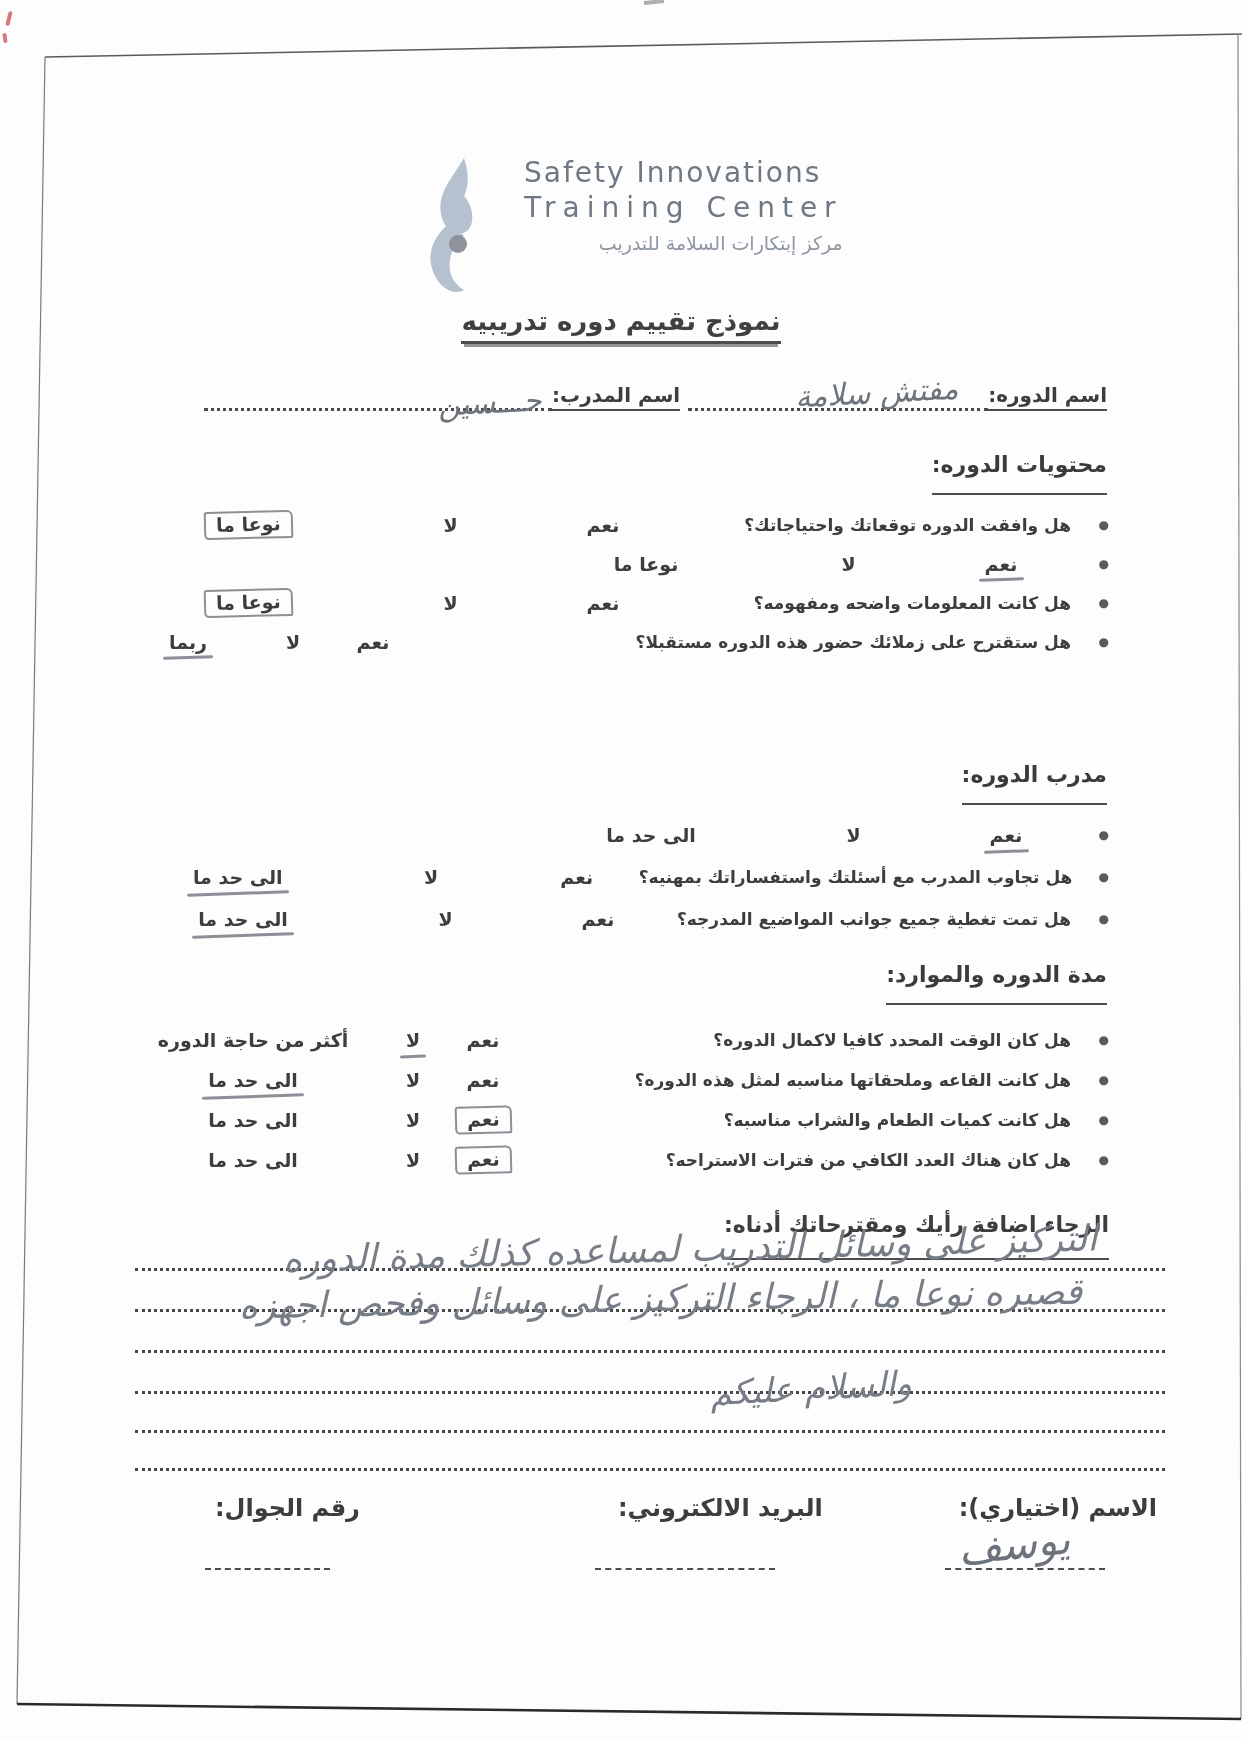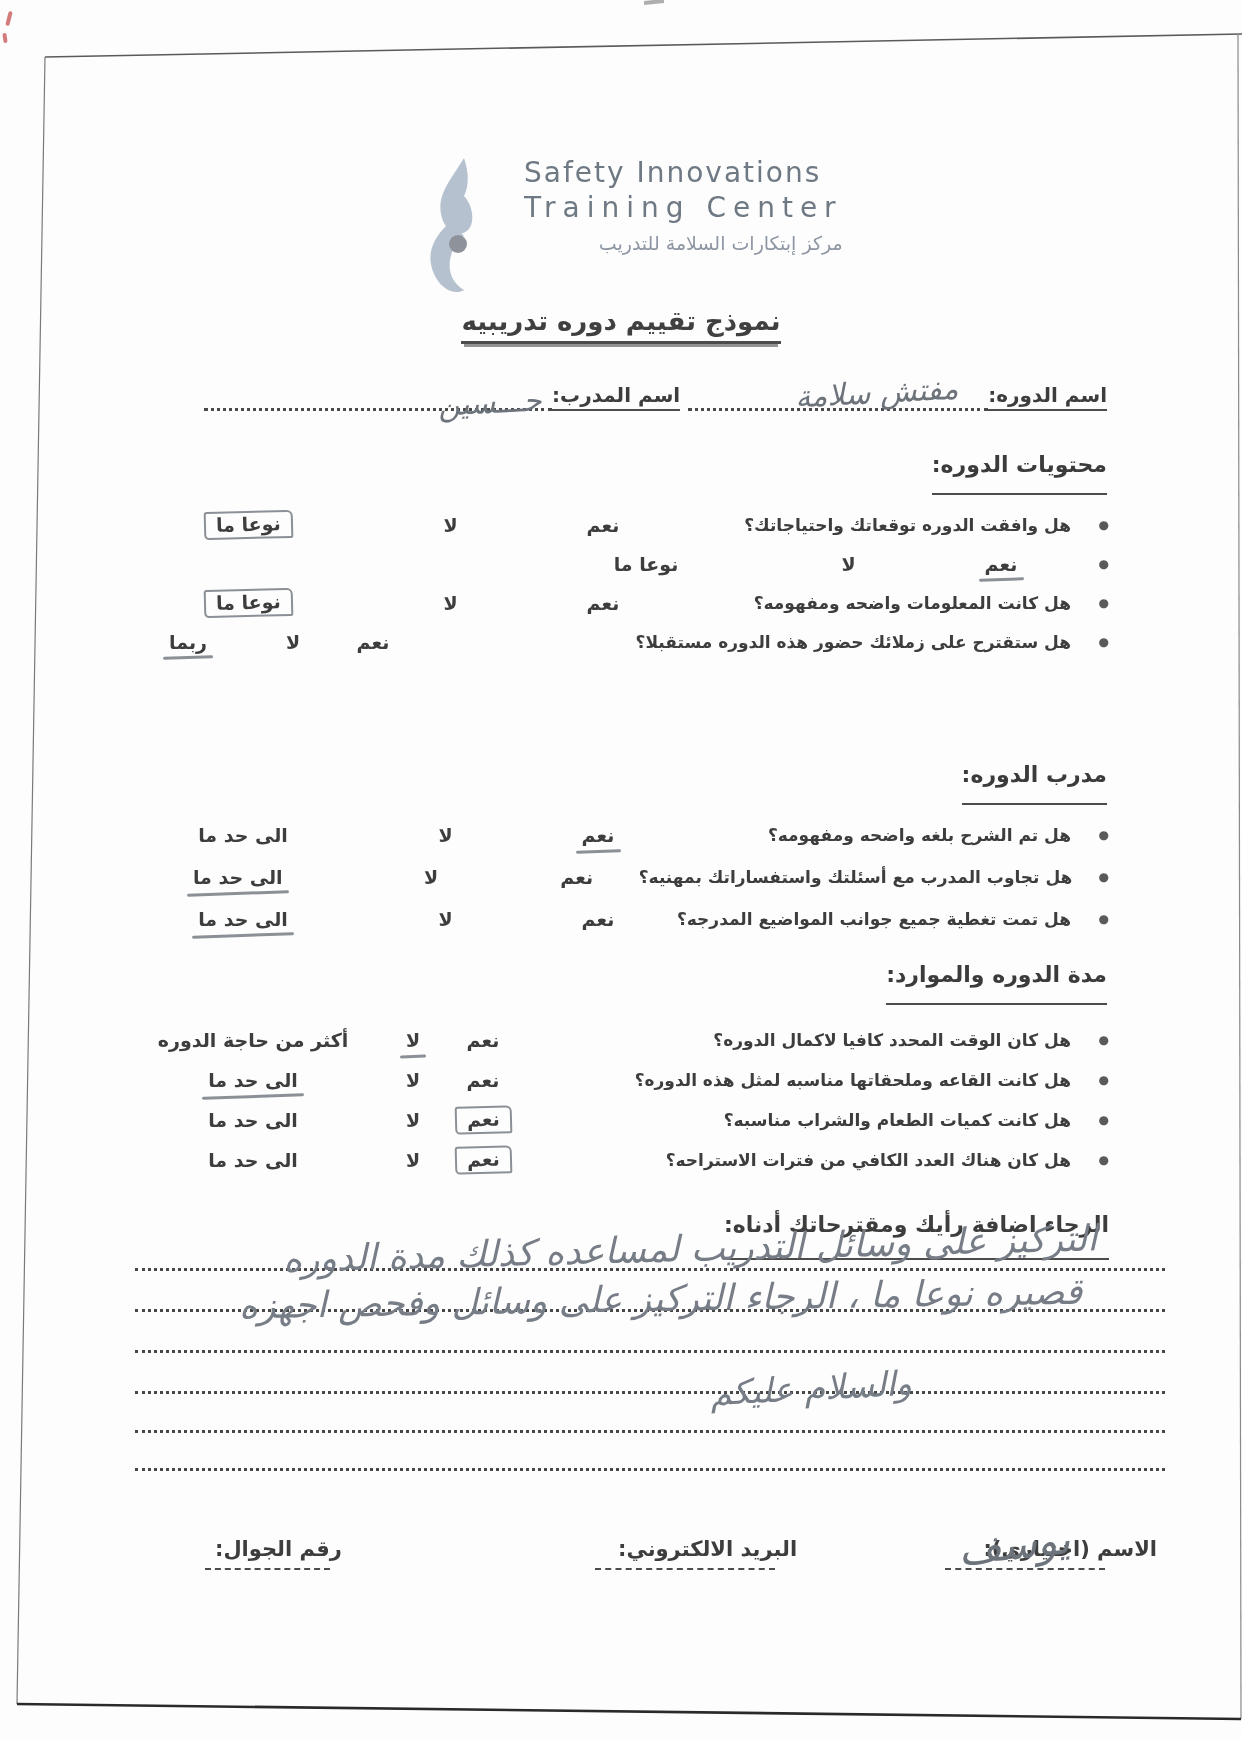--- a/index.html
+++ b/index.html
@@ -73,21 +73,21 @@
   .comments-head{
     position:absolute;top:1212px;right:133px;direction:rtl;font-size:22px;font-weight:bold;
     border-bottom:2.5px solid #4c4c4c;padding-bottom:21px;
   }
   .dotline{position:absolute;left:135px;width:1030px;border-bottom:3.5px dotted #474747;height:0;}
   .hw-comment{position:absolute;direction:rtl;font-style:italic;color:#777d86;white-space:nowrap;}
   .hw-c1{top:1228px;right:145px;font-size:36px;transform:rotate(-1.5deg);letter-spacing:3px;}
   .hw-c2{top:1278px;right:160px;font-size:36px;transform:rotate(-1deg);letter-spacing:4px;}
   .hw-c3{top:1368px;right:330px;font-size:34px;transform:rotate(-3deg);letter-spacing:2px;}
   
-  .foot-label{position:absolute;top:1537px;direction:rtl;font-size:21px;font-weight:bold;white-space:nowrap;}
+  .foot-label{position:absolute;top:1494px;direction:rtl;font-size:24px;font-weight:bold;white-space:nowrap;}
   .fl-name{right:85px;}
   .fl-email{left:618px;}
   .fl-mobile{left:215px;}
   .dashline{position:absolute;top:1568px;border-bottom:2.5px dashed #4c4c4c;height:0;}
   .dl-name{left:945px;width:160px;}
   .dl-email{left:595px;width:180px;}
   .dl-mobile{left:205px;width:125px;}
   .hw-footname{position:absolute;left:958px;top:1520px;font-size:42px;font-style:italic;color:#6d737b;transform:rotate(-6deg);letter-spacing:3px;}
 </style>
 </head>
@@ -161,21 +161,20 @@
       <span class="opt opt-yes"><span>نعم</span></span>
       <span class="opt opt-no"><span>لا</span></span>
       <span class="opt opt-other"><span class="hand-underline">ربما</span></span>
     </div>
   </div>
 
   <div class="sec-head" style="top:762px;">مدرب الدوره:</div>
   <div class="qblock s2" style="top:814px;">
     <div class="qrow">
       <span class="bullet">●</span>
-      <span class="qtext">هل تم الشرح بلغه واضحه ومفهومه؟</span>
       <span class="opt opt-yes"><span class="hand-underline">نعم</span></span>
       <span class="opt opt-no"><span>لا</span></span>
       <span class="opt opt-other"><span>الى حد ما</span></span>
     </div>
     <div class="qrow">
       <span class="bullet">●</span>
       <span class="qtext">هل تجاوب المدرب مع أسئلتك واستفساراتك بمهنيه؟</span>
       <span class="opt opt-yes"><span>نعم</span></span>
       <span class="opt opt-no"><span>لا</span></span>
       <span class="opt opt-other"><span class="hand-underline">الى حد ما</span></span>

